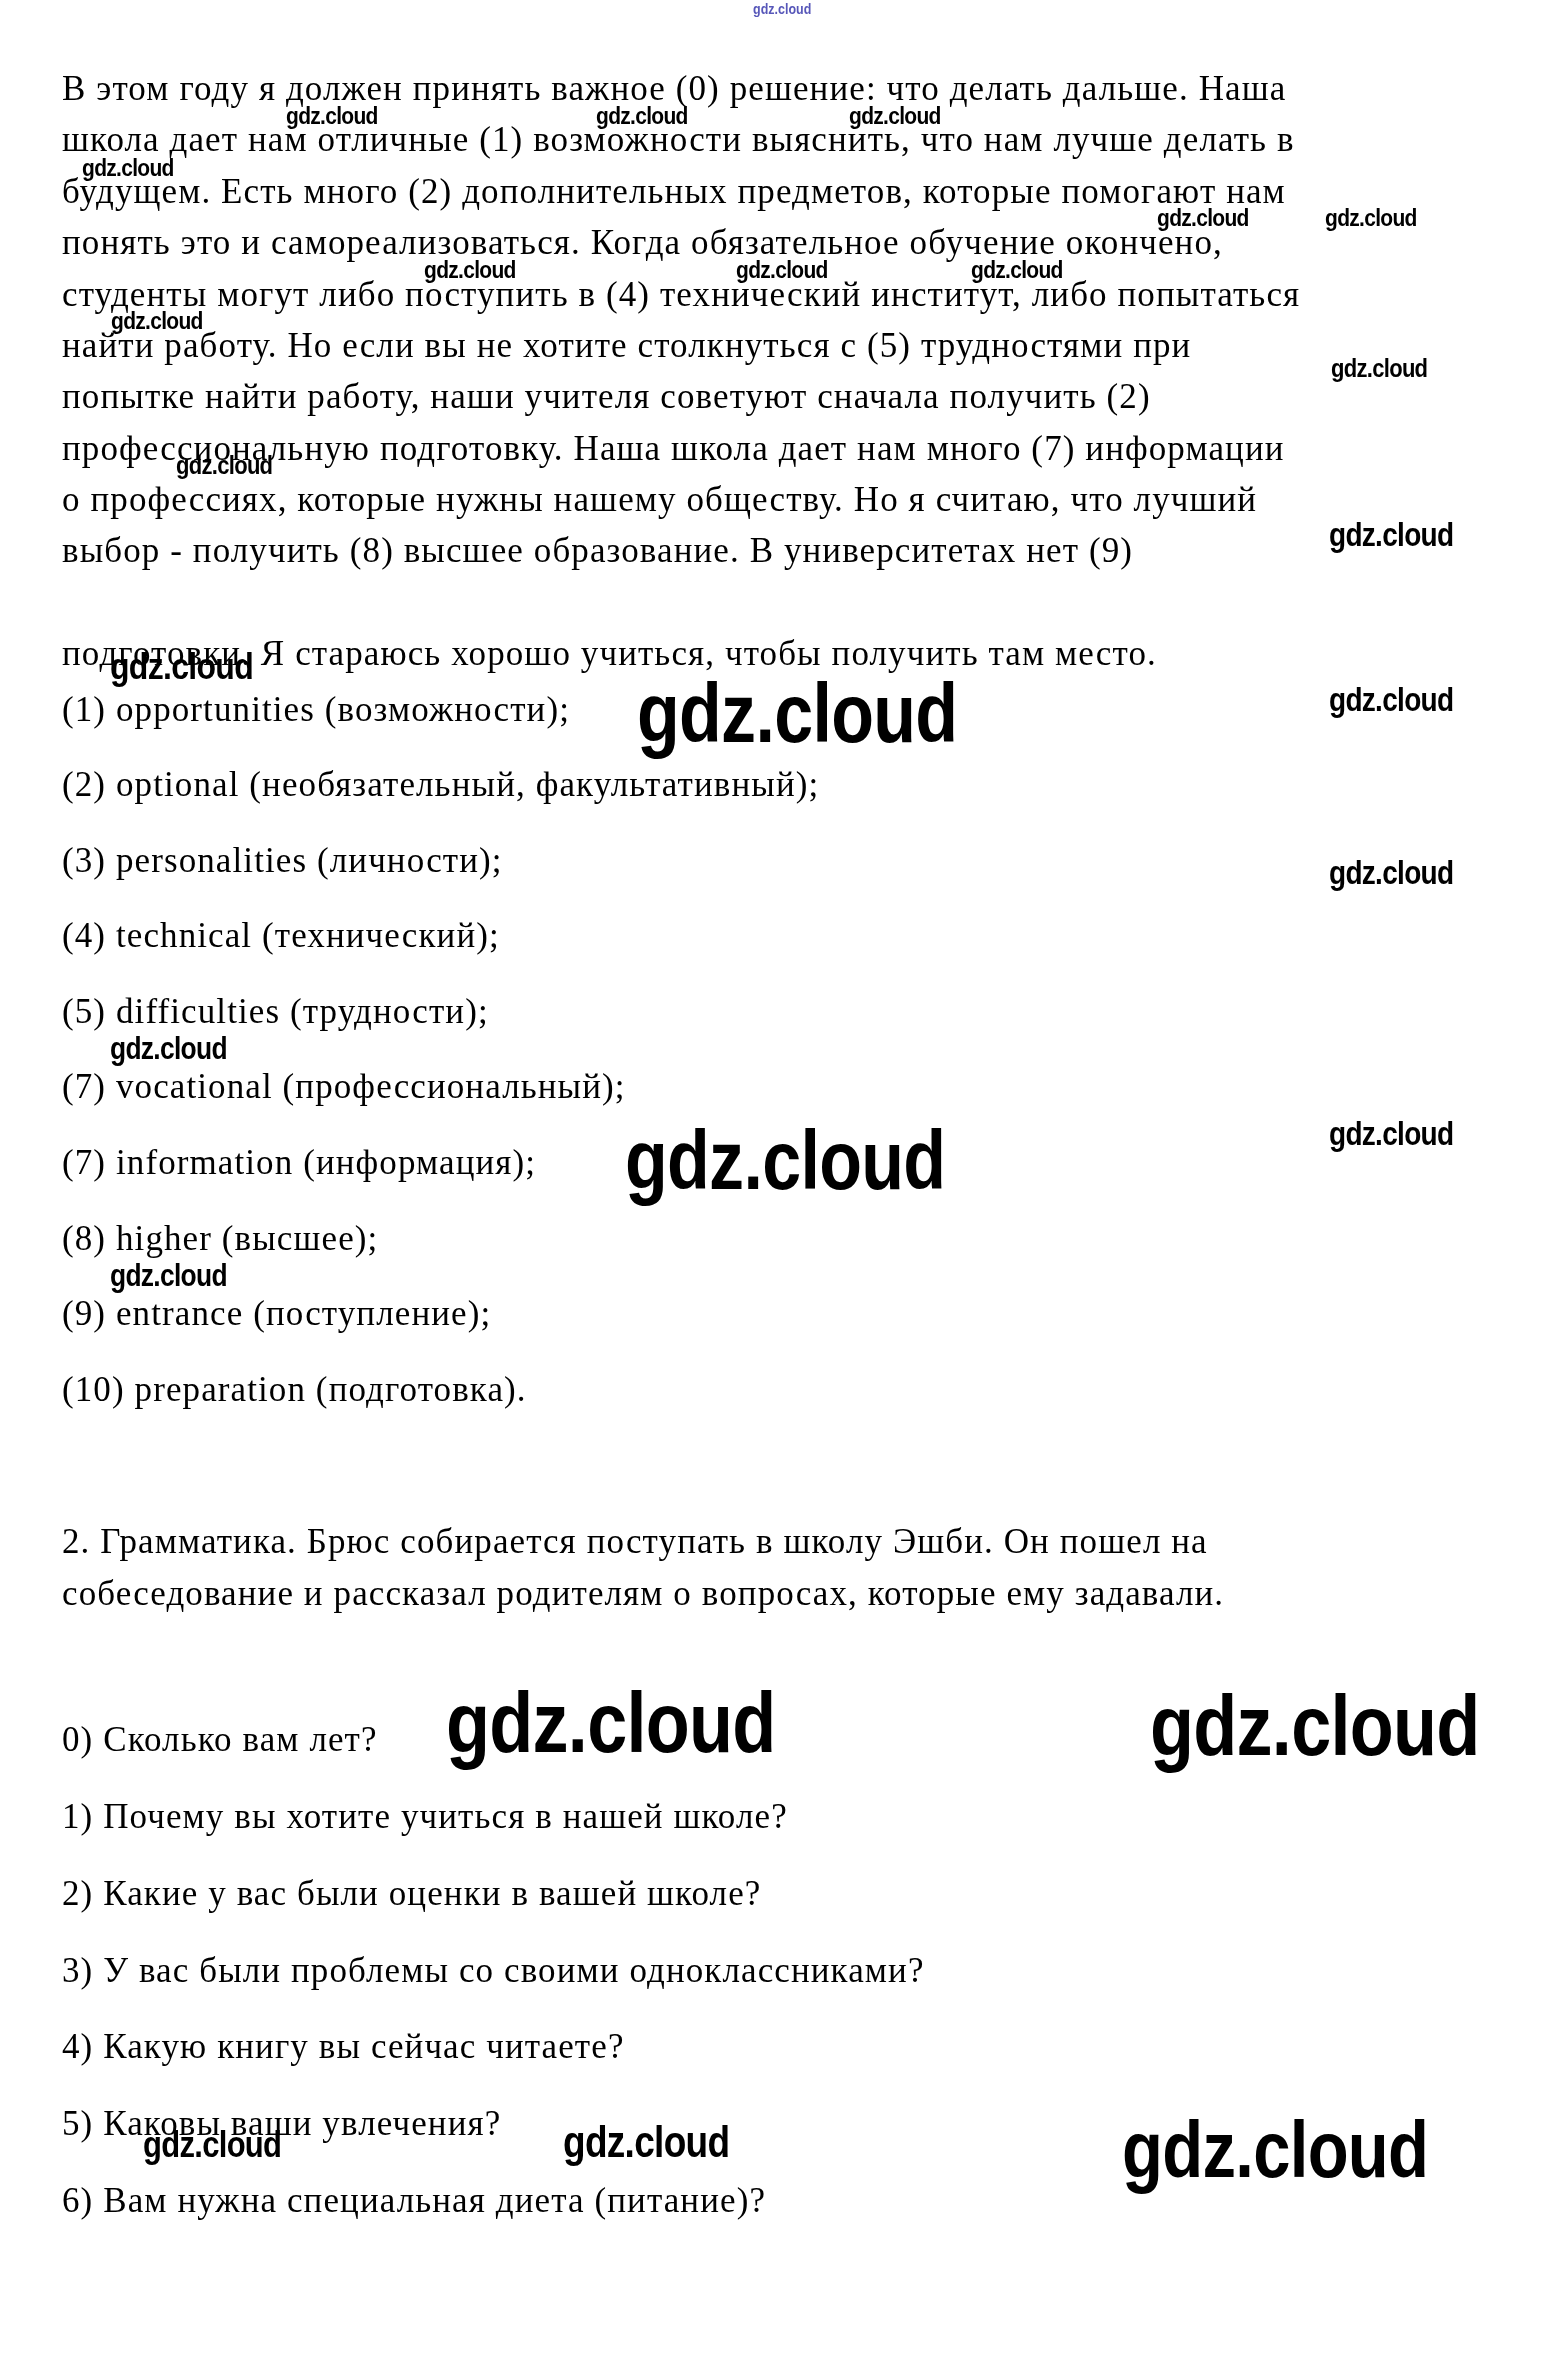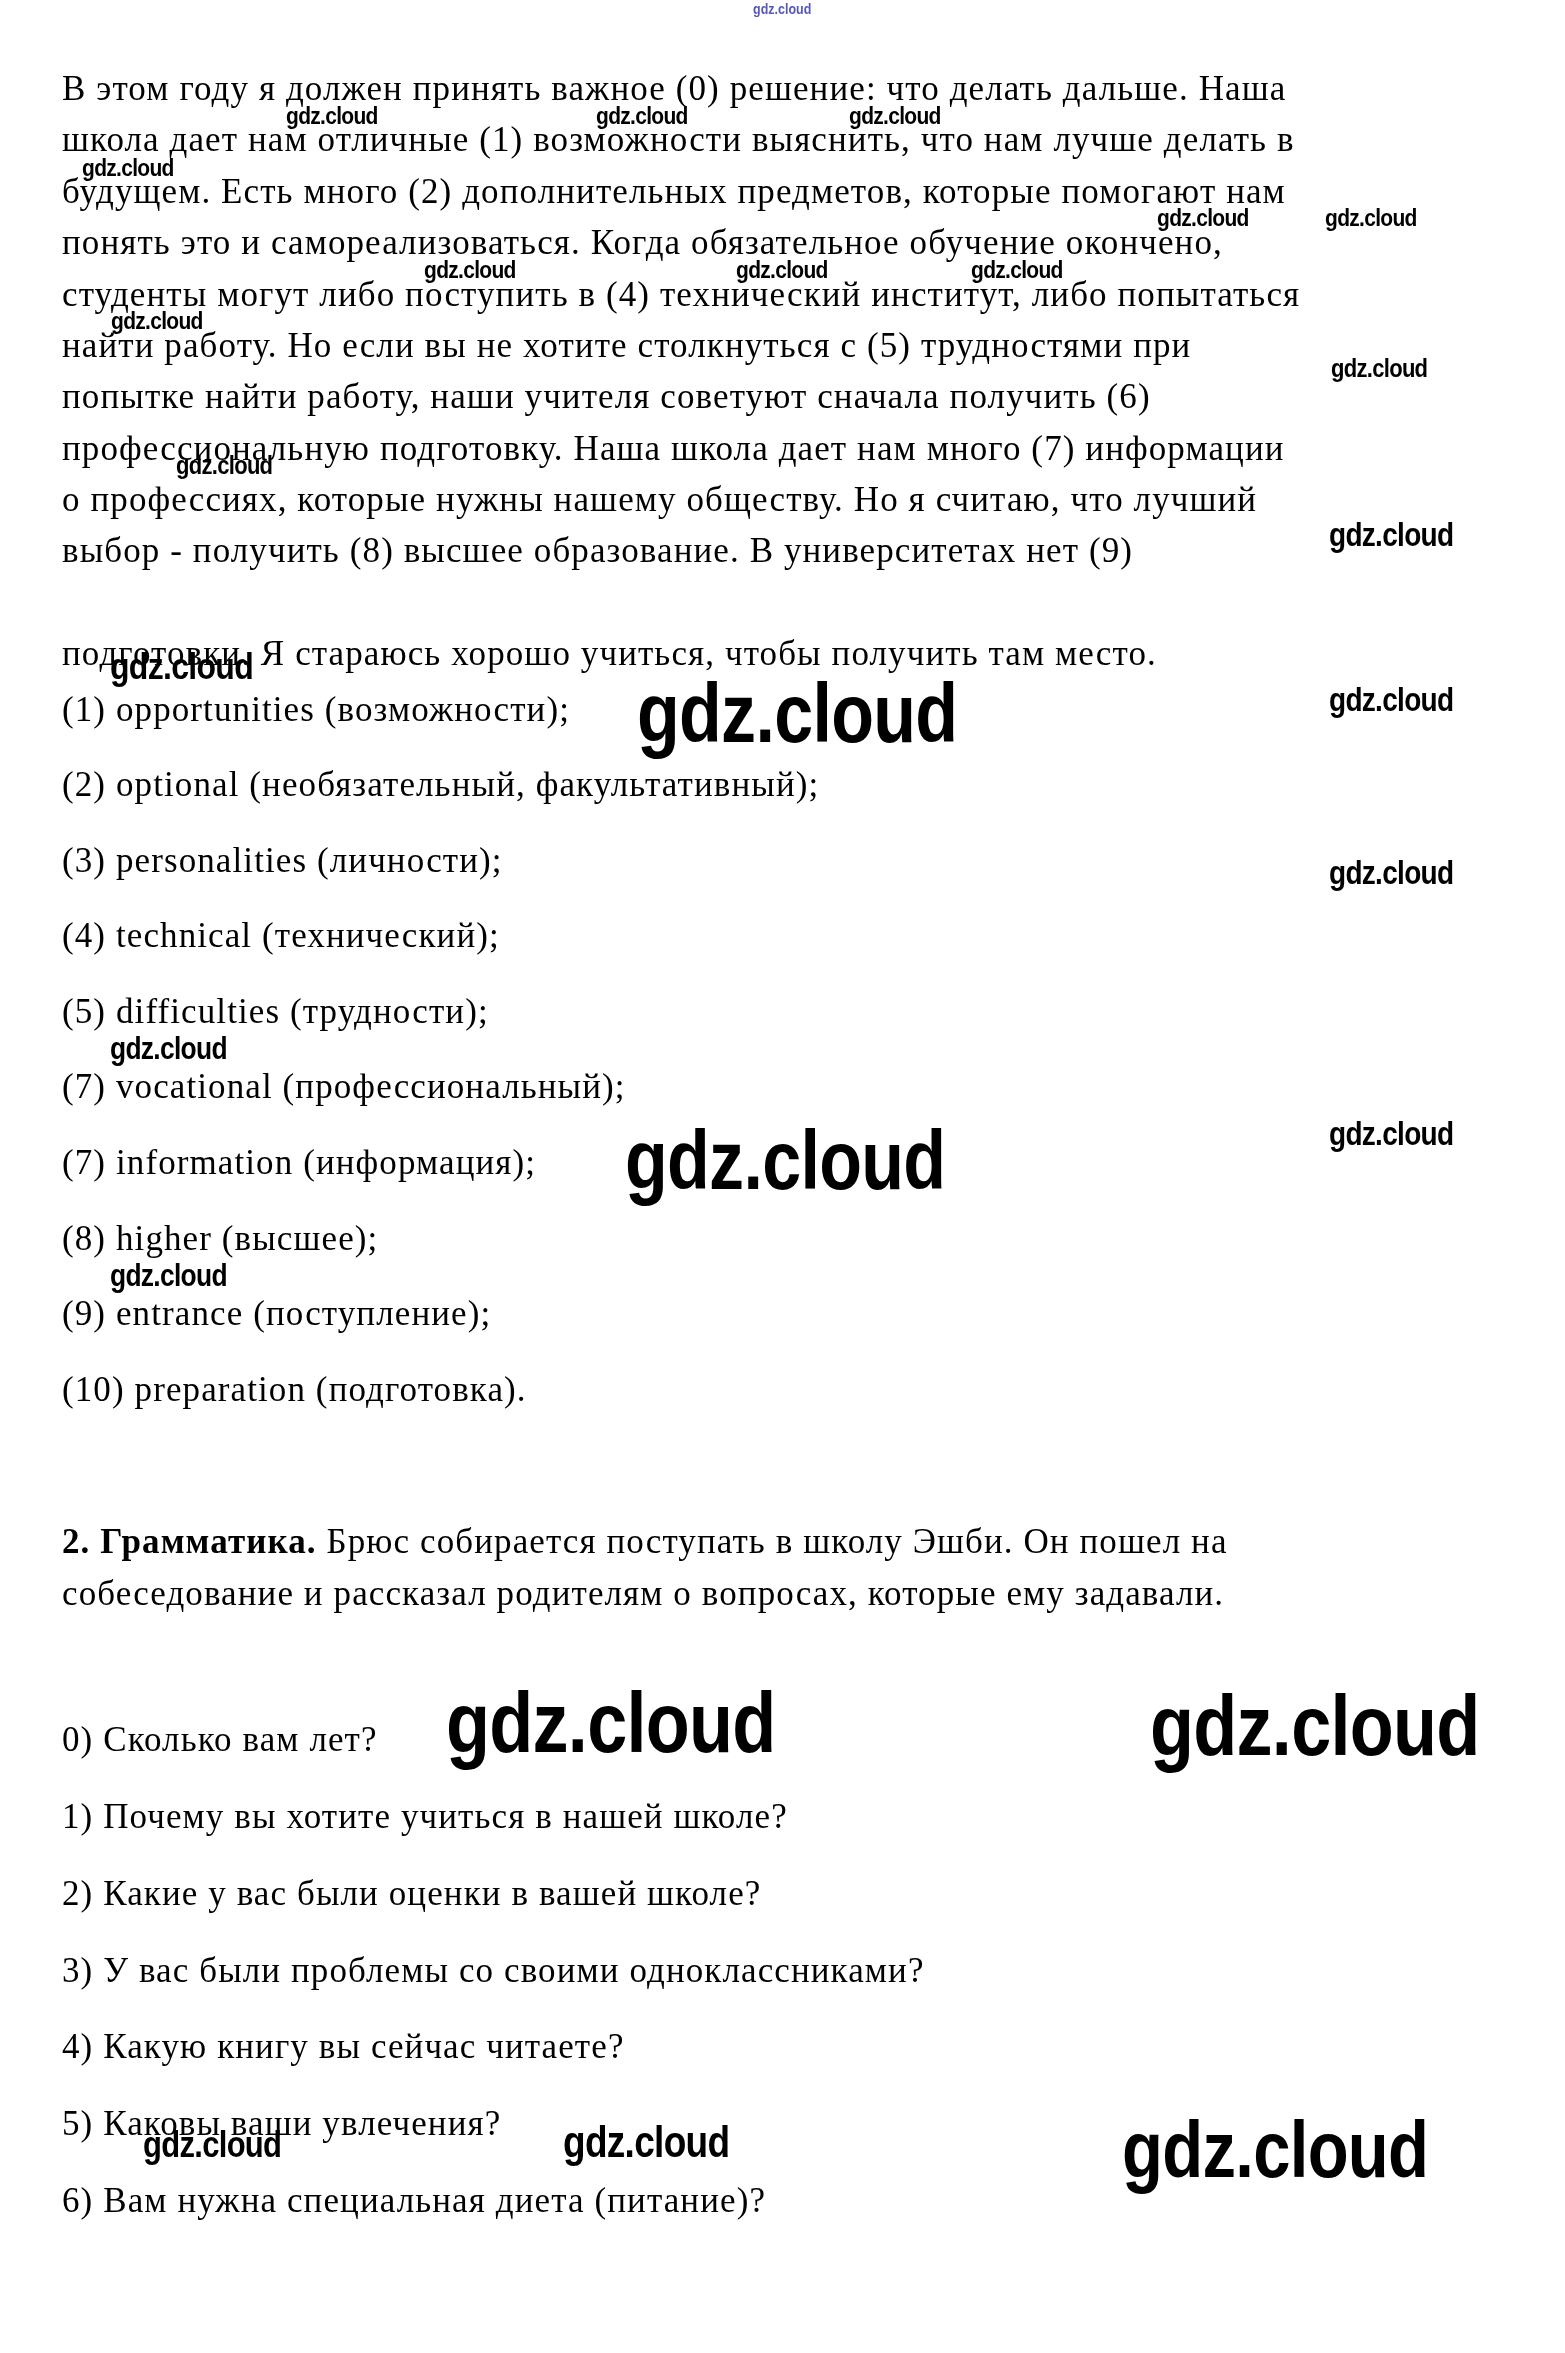--- a/index.html
+++ b/index.html
@@ -13,21 +13,21 @@
     overflow: hidden;
   }
   .ln {
     position: absolute;
     left: 62px;
     font-size: 35px;
     line-height: 1;
     white-space: nowrap;
     letter-spacing: 1.1px;
   }
-  .bold { font-weight: bold; }
+  .bold { font-weight: normal; }
   .wm {
     position: absolute;
     font-family: "Liberation Sans", sans-serif;
     font-weight: 600;
     color: #000000;
     line-height: 1;
     white-space: nowrap;
     letter-spacing: -0.7px;
     transform: scaleY(1.18);
     transform-origin: 0 0;
@@ -43,21 +43,21 @@
 <body>
 
 <div class="page">
 
   <div class="ln" style="top:71px">В этом году я должен принять важное (0) решение: что делать дальше. Наша</div>
   <div class="ln" style="top:122px">школа дает нам отличные (1) возможности выяснить, что нам лучше делать в</div>
   <div class="ln" style="top:174px">будущем. Есть много (2) дополнительных предметов, которые помогают нам</div>
   <div class="ln" style="top:225px">понять это и самореализоваться. Когда обязательное обучение окончено,</div>
   <div class="ln" style="top:277px">студенты могут либо поступить в (4) технический институт, либо попытаться</div>
   <div class="ln" style="top:328px">найти работу. Но если вы не хотите столкнуться с (5) трудностями при</div>
-  <div class="ln" style="top:379px">попытке найти работу, наши учителя советуют сначала получить (6)</div>
+  <div class="ln" style="top:379px">попытке найти работу, наши учителя советуют сначала получить (2)</div>
   <div class="ln" style="top:431px">профессиональную подготовку. Наша школа дает нам много (7) информации</div>
   <div class="ln" style="top:482px">о профессиях, которые нужны нашему обществу. Но я считаю, что лучший</div>
   <div class="ln" style="top:533px">выбор - получить (8) высшее образование. В университетах нет (9)</div>
   <div class="ln" style="top:636px">подготовки. Я стараюсь хорошо учиться, чтобы получить там место.</div>
 
   <div class="ln" style="top:692px">(1) opportunities (возможности);</div>
   <div class="ln" style="top:767px">(2) optional (необязательный, факультативный);</div>
   <div class="ln" style="top:843px">(3) personalities (личности);</div>
   <div class="ln" style="top:918px">(4) technical (технический);</div>
   <div class="ln" style="top:994px">(5) difficulties (трудности);</div>

